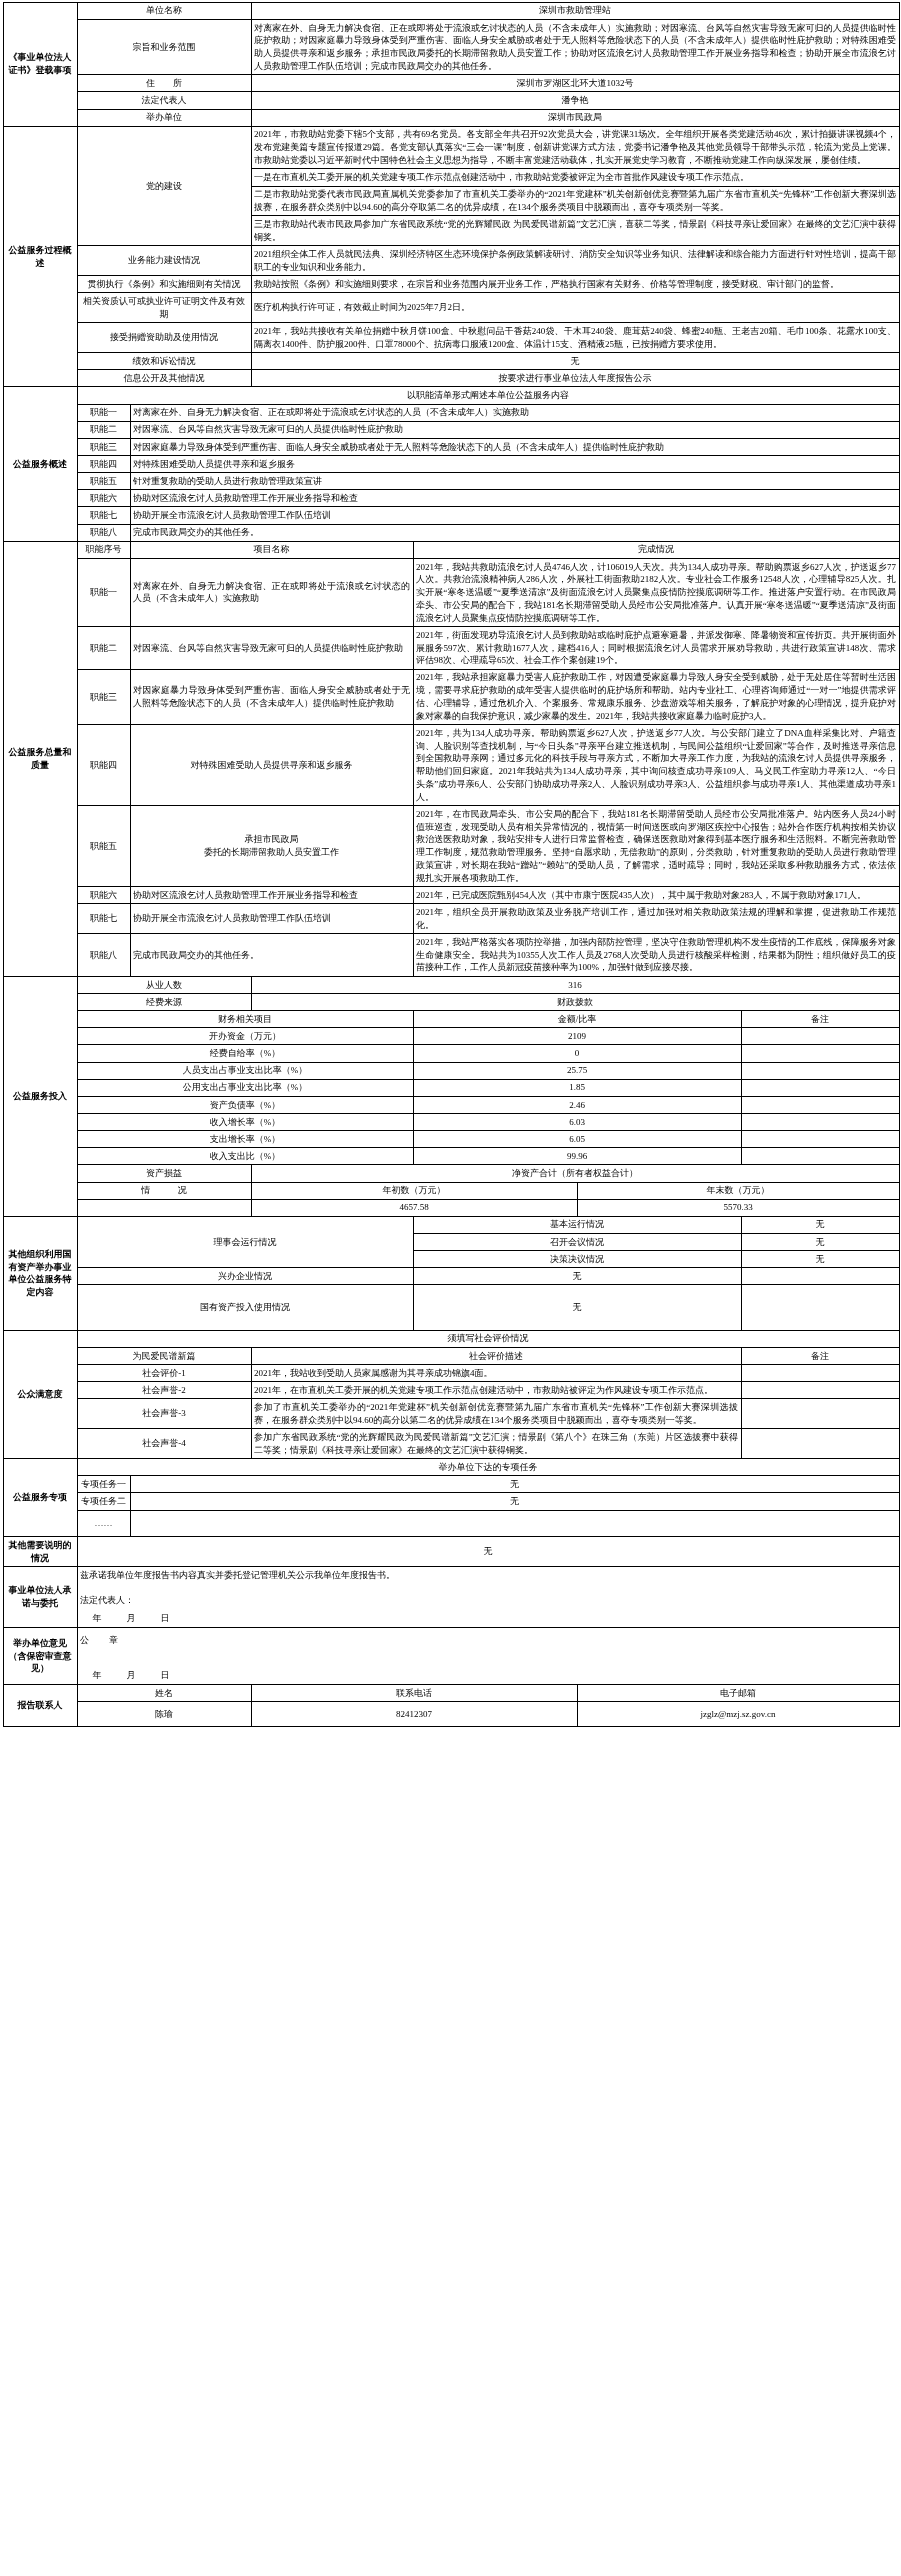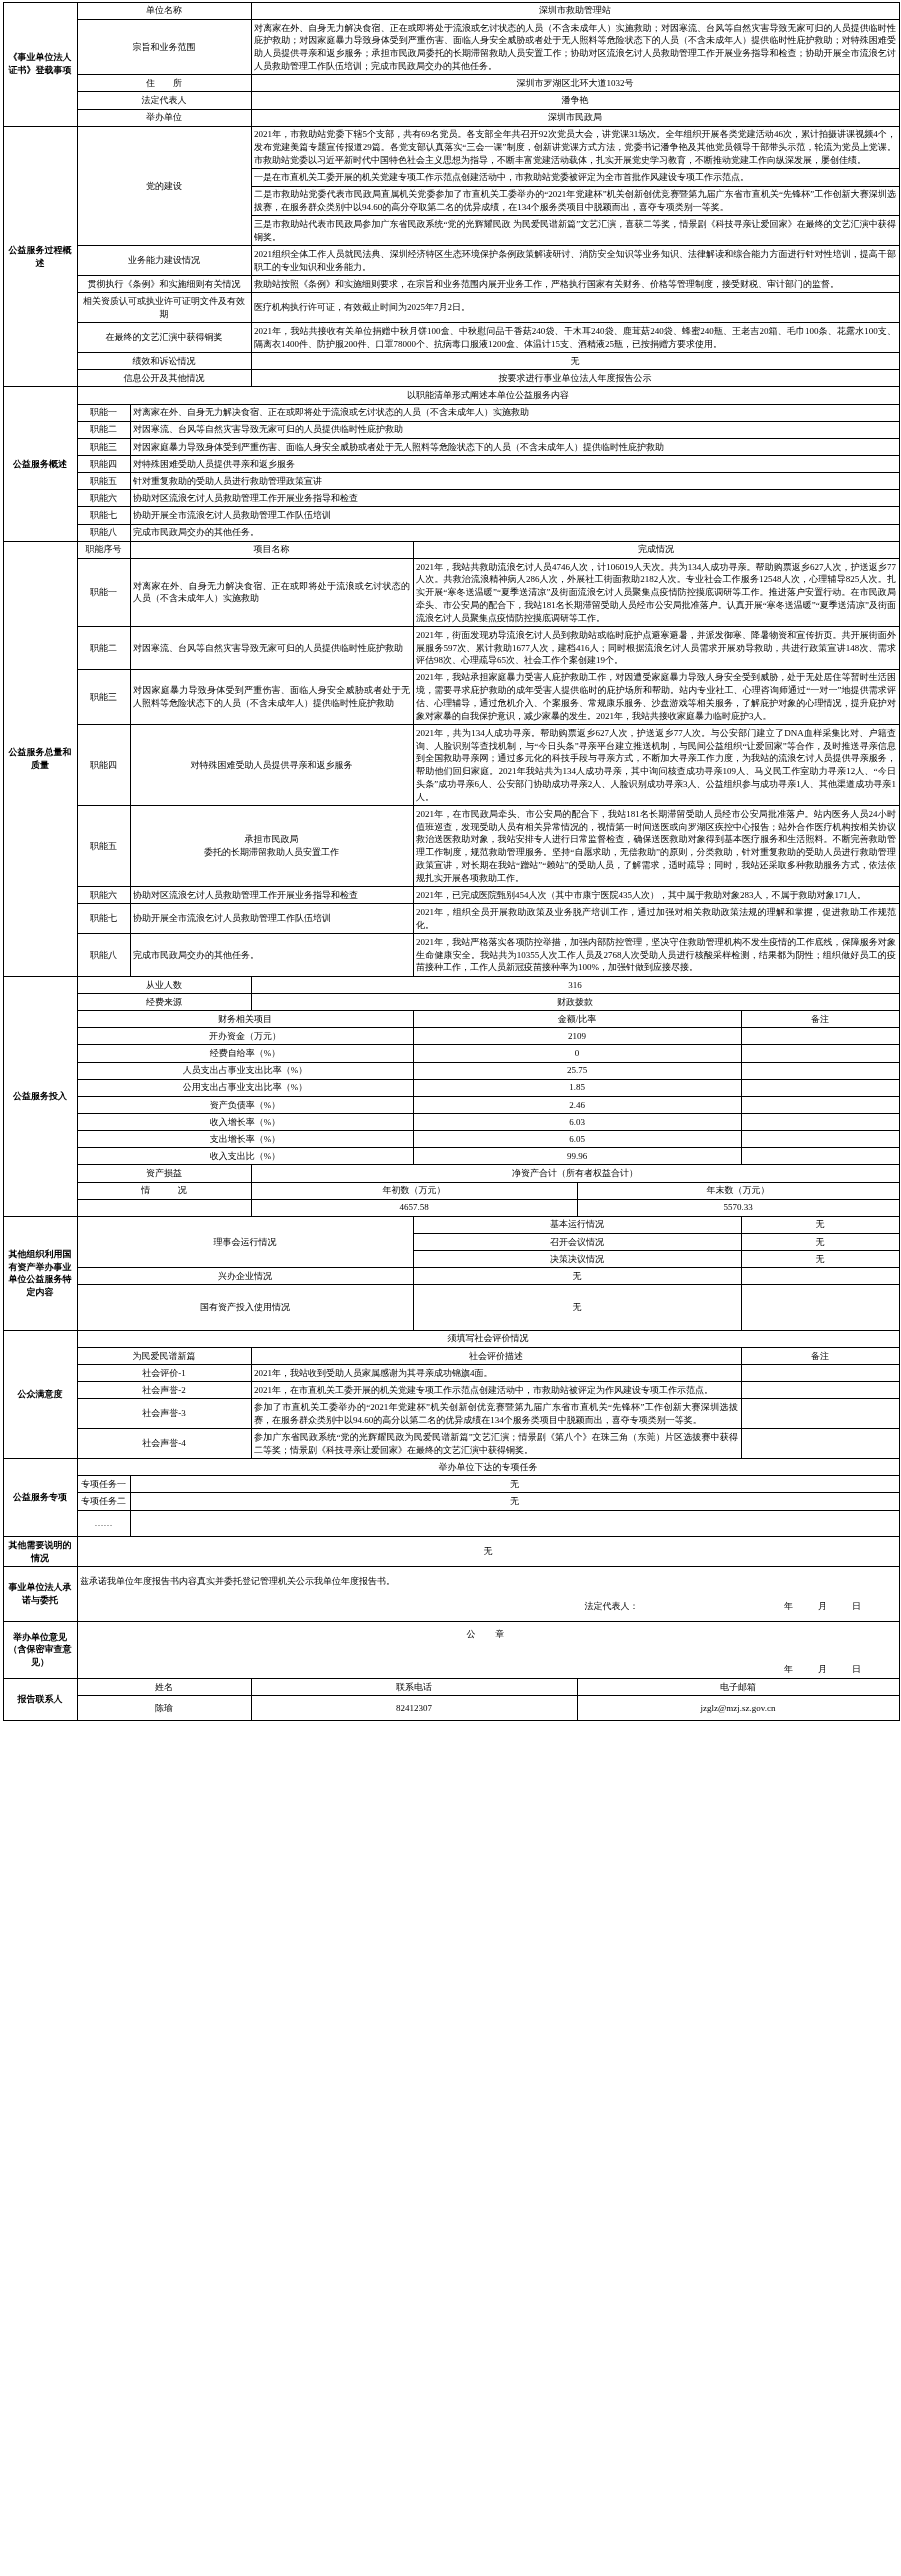--- a/index.html
+++ b/index.html
@@ -48,27 +48,27 @@
   td.tall { vertical-align: top; }
   .spread {
     letter-spacing: 0.35em;
     padding-left: 0.35em;
   }
   .blankline { height: 12px; }
   .sign-row {
     display: flex;
     justify-content: flex-end;
     align-items: baseline;
-    gap: 12px;
+    gap: 6px;
     padding-right: 22.4px;
+    flex-direction: column;
   }
   .sign-label { margin-right: 121px; }
   .date-span span { display: inline-block; width: 34px; text-align: center; }
   .stamp {
-    text-align: center;
     letter-spacing: 0.6em;
     padding-top: 3.4px;
   }
   .pad-cell { padding: 4.3px 3.4px; }
 </style>
 </head>
 <body>
 
 <div class="page">
 <table class="doc">
@@ -125,21 +125,21 @@
   </tr>
   <tr>
     <td class="ctr" colspan="2">贯彻执行《条例》和实施细则有关情况</td>
     <td class="just" colspan="4">救助站按照《条例》和实施细则要求，在宗旨和业务范围内展开业务工作，严格执行国家有关财务、价格等管理制度，接受财税、审计部门的监督。</td>
   </tr>
   <tr>
     <td class="ctr" colspan="2">相关资质认可或执业许可证明文件及有效期</td>
     <td class="just" colspan="4">医疗机构执行许可证，有效截止时间为2025年7月2日。</td>
   </tr>
   <tr>
-    <td class="ctr" colspan="2">在最终的文艺汇演中获得铜奖</td>
+    <td class="ctr" colspan="2">接受捐赠资助助及使用情况</td>
     <td class="just" colspan="4">2021年，我站共接收有关单位捐赠中秋月饼100盒、中秋慰问品干香菇240袋、干木耳240袋、鹿茸菇240袋、蜂蜜240瓶、王老吉20箱、毛巾100条、花露水100支、隔离衣1400件、防护服200件、口罩78000个、抗病毒口服液1200盒、体温计15支、酒精液25瓶，已按捐赠方要求使用。</td>
   </tr>
   <tr>
     <td class="ctr" colspan="2">绩效和诉讼情况</td>
     <td class="ctr" colspan="4">无</td>
   </tr>
   <tr>
     <td class="ctr" colspan="2">信息公开及其他情况</td>
     <td class="ctr" colspan="4">按要求进行事业单位法人年度报告公示</td>
   </tr>

